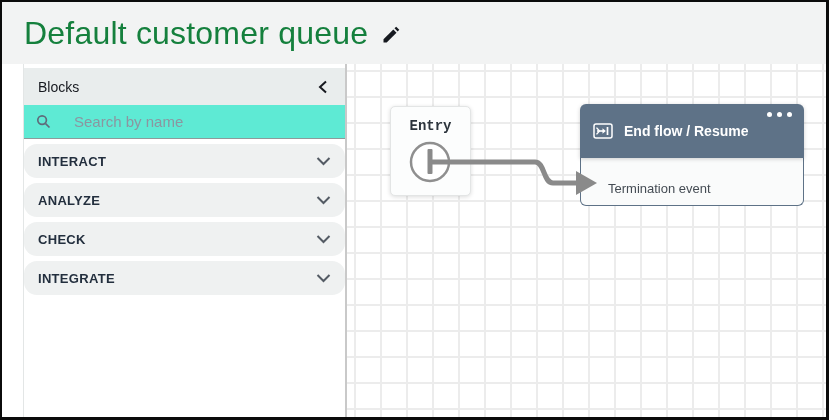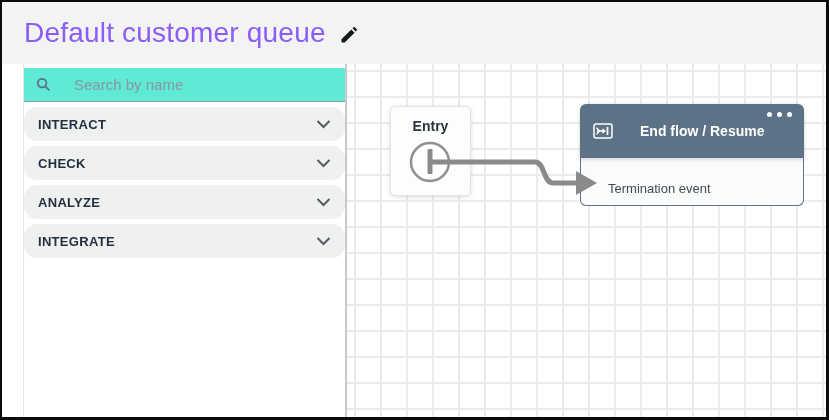--- a/index.html
+++ b/index.html
@@ -9,21 +9,21 @@
     border:2px solid #0b0b0b; border-right-width:3px; border-bottom-width:3px;
     background:#ffffff; overflow:hidden;
     display:flex; flex-direction:column;
     font-family:"Liberation Sans", sans-serif;
   }
   
   .titlebar {
     flex:0 0 62px; background:#f2f3f3;
     display:flex; align-items:center; padding-left:22px;
   }
-  .page-title { font-size:28px; color:#8b5cf6; letter-spacing:.2px; }
+  .page-title { font-size:32px; color:#15803d; letter-spacing:.2px; }
   .edit-btn { margin-left:13px; margin-top:4px; cursor:pointer; background:none; border:none; padding:0; line-height:0; }
   
   .content { flex:1; display:flex; min-height:0; background:#ffffff; }
   
   .sidebar {
     flex:0 0 322px; margin-left:21px; padding-top:4px;
     border-left:1px solid #e3e6e6; background:#ffffff;
   }
   .blocks-header {
     height:37px; background:#e9eded;
@@ -54,26 +54,26 @@
     background-image:
       linear-gradient(to right, #ececec 2px, transparent 2px),
       linear-gradient(to bottom, #ececec 2px, transparent 2px);
     background-size:26px 26px; background-position:7px 6px;
   }
   .node-entry {
     position:absolute; left:43px; top:42px; width:81px; height:90px;
     background:#fcfdfd; border:1px solid #e3e5e5; border-radius:5px;
     box-shadow:0 1px 4px rgba(0,0,0,.14);
     text-align:center; padding-top:11px;
-    font-size:14px; font-weight:bold; color:#2c343c;
+    font-size:14px; font-weight:bold; color:#2c343c;font-family:Liberation Mono, monospace;
   }
   .node-end { position:absolute; left:233px; top:40px; width:224px; }
   .node-end-header {
     height:54px; background:#5e7287; border-radius:6px 6px 0 0;
-    display:flex; align-items:center; padding:16px 13px; gap:27px;
+    display:flex; align-items:center; padding:16px 13px; gap:11px;
     position:relative; color:#ffffff; font-size:14px; font-weight:bold;
     box-shadow:0 1px 4px rgba(0,0,0,.18);
   }
   .menu-dots { position:absolute; top:8px; right:12px; display:flex; gap:5px; cursor:pointer; }
   .menu-dots .dot { width:5px; height:5px; border-radius:50%; background:#ffffff; }
   .node-end-body {
     height:48px; background:#fafbfb;
     border:1px solid #5e7287; border-top:none; border-radius:0 0 6px 6px;
     padding:23px 0 0 27px; font-size:13px; color:#454c54;
   }
@@ -90,43 +90,51 @@
       <svg width="20" height="20" viewBox="0 0 24 24">
         <path d="M3 17.2 14.8 5.4l3.8 3.8L6.8 21H3v-3.8z" fill="#16191f"></path>
         <path d="M16.2 4l2-2 3.8 3.8-2 2L16.2 4z" fill="#16191f"></path>
       </svg>
     </button>
   </div>
 
   <div class="content">
 
     <div class="sidebar">
+      <div class="blocks-header">
+        <span>Blocks</span>
+        <button class="collapse-btn">
+          <svg width="12" height="14" viewBox="0 0 12 14">
+            <polyline points="9,1.5 3,7 9,12.5" fill="none" stroke="#16191f" stroke-width="2"></polyline>
+          </svg>
+        </button>
+      </div>
 
       <div class="search-row">
         <svg width="15" height="15" viewBox="0 0 16 16">
           <circle cx="6.5" cy="6.5" r="4.6" fill="none" stroke="#5f6b7a" stroke-width="1.8"></circle>
           <line x1="10.2" y1="10.2" x2="14.4" y2="14.4" stroke="#5f6b7a" stroke-width="1.8"></line>
         </svg>
         <input type="text" placeholder="Search by name" style="">
       </div>
 
       <div class="section-row">
         <span class="section-label">INTERACT</span>
         <svg width="15" height="10" viewBox="0 0 15 10">
           <polyline points="1.5,2 7.5,8 13.5,2" fill="none" stroke="#545b64" stroke-width="2"></polyline>
         </svg>
       </div>
       <div class="section-row">
-        <span class="section-label">CHECK</span>
+        <span class="section-label">ANALYZE</span>
         <svg width="15" height="10" viewBox="0 0 15 10">
           <polyline points="1.5,2 7.5,8 13.5,2" fill="none" stroke="#545b64" stroke-width="2"></polyline>
         </svg>
       </div>
       <div class="section-row">
-        <span class="section-label">ANALYZE</span>
+        <span class="section-label">CHECK</span>
         <svg width="15" height="10" viewBox="0 0 15 10">
           <polyline points="1.5,2 7.5,8 13.5,2" fill="none" stroke="#545b64" stroke-width="2"></polyline>
         </svg>
       </div>
       <div class="section-row">
         <span class="section-label">INTEGRATE</span>
         <svg width="15" height="10" viewBox="0 0 15 10">
           <polyline points="1.5,2 7.5,8 13.5,2" fill="none" stroke="#545b64" stroke-width="2"></polyline>
         </svg>
       </div>

